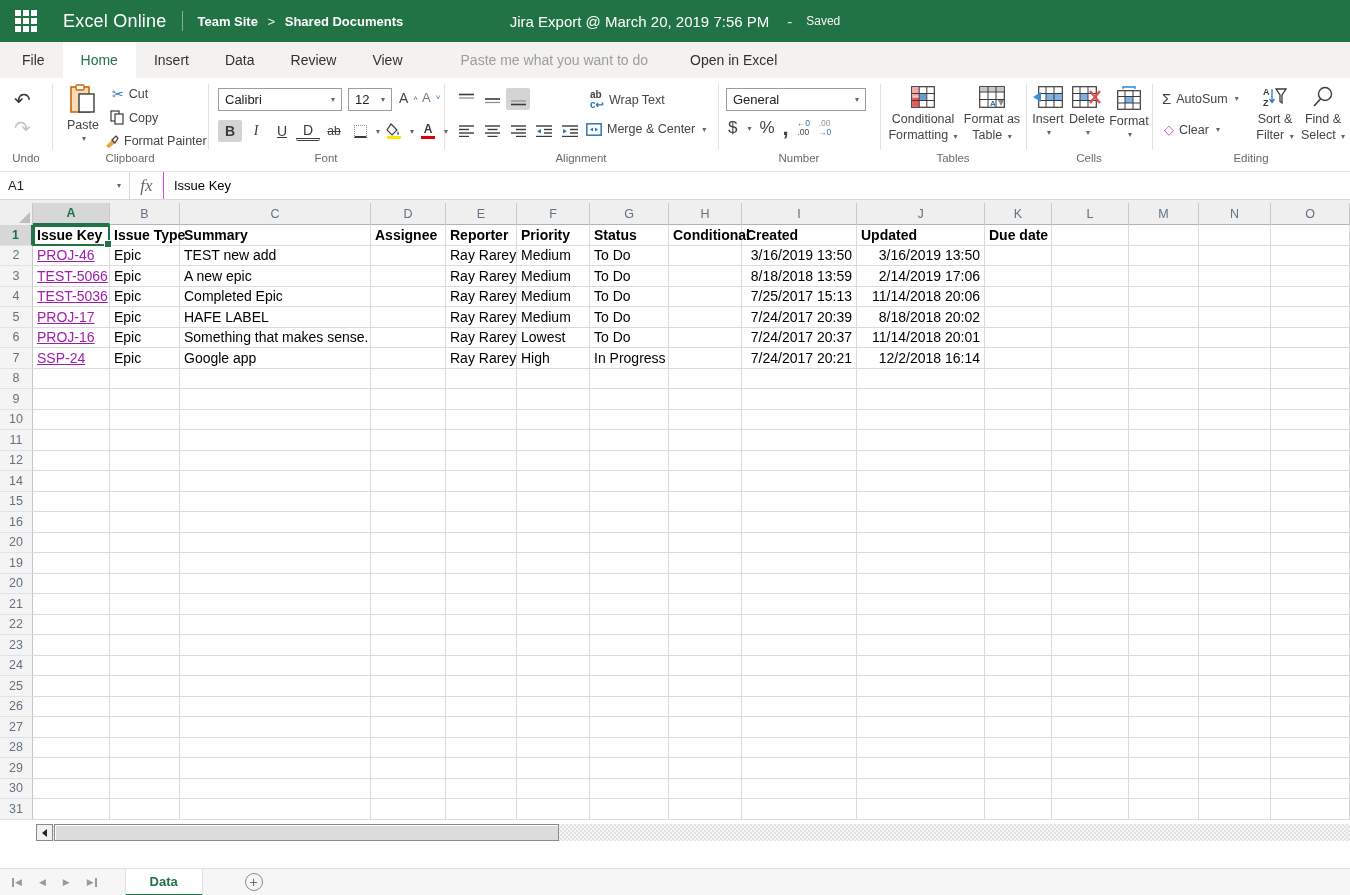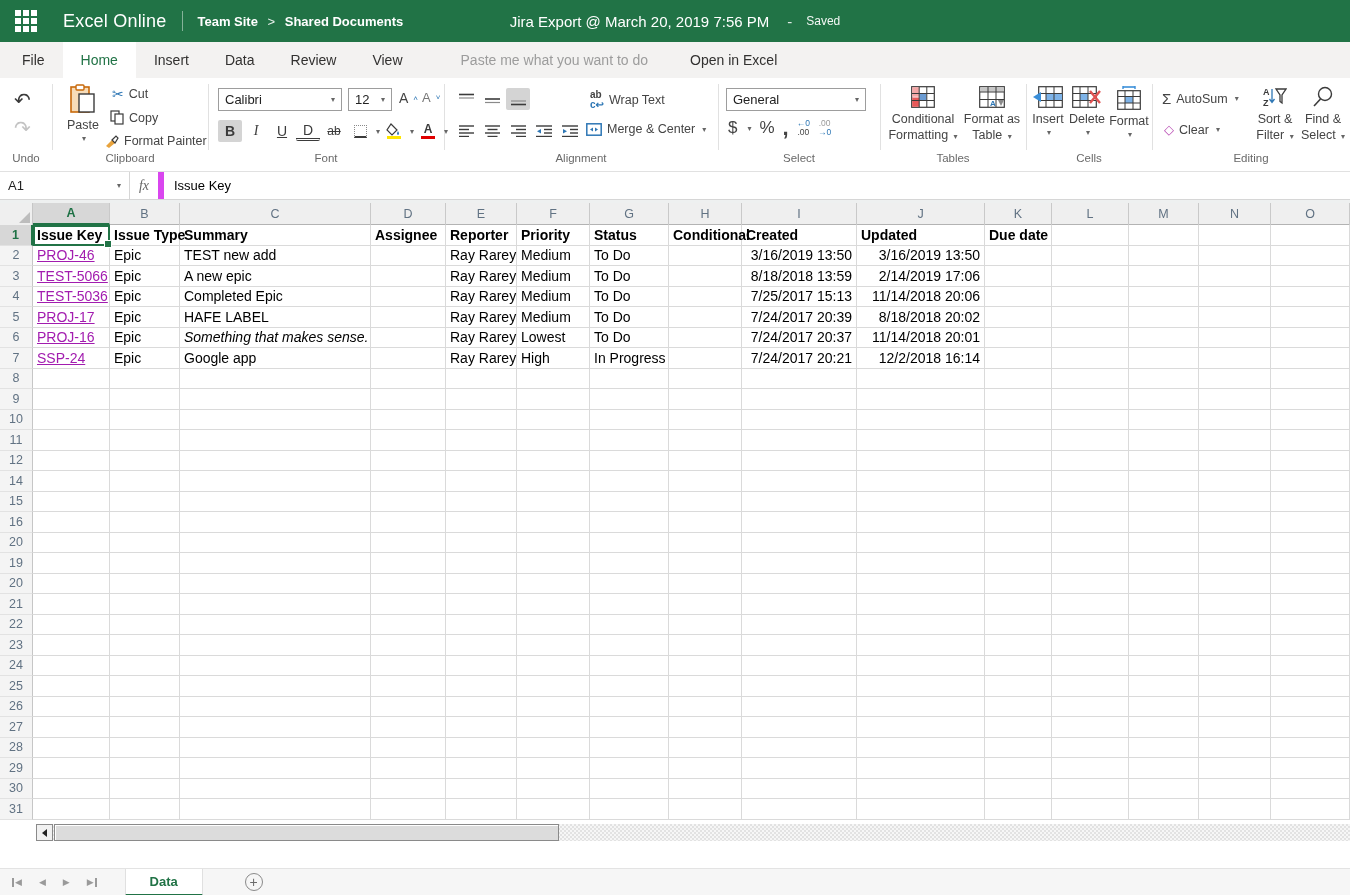--- a/index.html
+++ b/index.html
@@ -37,21 +37,21 @@
   .fmt-btn { display:inline-flex; align-items:center; justify-content:center; width:24px; height:22px; cursor:pointer; font-size:14px; color:#3b3b3b; border-radius:2px; }
   .fmt-btn.on { background:#d4d4d4; }
   .bigbtn { position:absolute; display:flex; flex-direction:column; align-items:center; cursor:pointer; text-align:center; line-height:1.25; }
   .bigbtn .lbl { margin-top:4px; }
   svg { display:block; }
 
   
   .fbar { position:absolute; left:0; top:172px; width:1350px; height:28px; background:#fff; border-bottom:1px solid #d6d6d6; display:flex; align-items:stretch; }
   .namebox { width:130px; border-right:1px solid #d6d6d6; display:flex; align-items:center; padding:0 8px; font-size:13px; color:#222; cursor:pointer; }
   .namebox .chev { margin-left:auto; }
-  .fxbtn { width:34px; display:flex; align-items:center; justify-content:center; font-family:"Liberation Serif", serif; font-style:italic; font-size:14px; color:#666; border-right:6px solid #d946ef; cursor:pointer; }
+  .fxbtn { width:34px; display:flex; align-items:center; justify-content:center; font-family:"Liberation Serif", serif; font-style:italic; font-size:17px; color:#666; border-right:1px solid #d946ef; cursor:pointer; }
   .fvalue { flex:1; display:flex; align-items:center; padding:0 10px; font-size:13px; color:#000; }
   .fgap { position:absolute; left:0; top:200px; width:1350px; height:3px; background:#eef0f0; }
 
   
   .grid { position:absolute; left:0; top:203px; width:1350px; height:665px; background:#fff; overflow:hidden; }
   .colhdrs { position:absolute; left:0; top:0; height:22px; width:1350px; display:flex; background:#efefef; border-bottom:1px solid #b3b3b3; }
   .corner { width:33px; height:22px; background:#efefef; border-right:1px solid #c6c6c6; position:relative; }
   .corner:after { content:""; position:absolute; right:2px; bottom:2px; border-left:11px solid transparent; border-bottom:11px solid #bdbdbd; }
   .colh { height:22px; display:flex; align-items:center; justify-content:center; font-size:12.5px; color:#617283; border-right:1px solid #c9c9c9; cursor:pointer; }
   .colh.sel { background:#d7d7d7; color:#1e7145; font-weight:bold; border-bottom:2px solid #217346; }
@@ -299,21 +299,21 @@
       <span class="chev">▾</span>
     </div>
     <div style="position:absolute; left:728px; top:40px; display:flex; align-items:center; gap:8px;">
       <span style="font-size:17px; cursor:pointer;">$</span>
       <span class="chev">▾</span>
       <span style="font-size:17px; cursor:pointer;">%</span>
       <span style="font-size:22px; font-weight:bold; cursor:pointer; line-height:14px;">,</span>
       <span style="font-size:8.5px; line-height:1.1; cursor:pointer; text-align:center;"><span style="color:#2e77b5;">←0</span><br>.00</span>
       <span style="font-size:8.5px; line-height:1.1; cursor:pointer; text-align:center; color:#9a9a9a;">.00<br><span style="color:#2e77b5;">→0</span></span>
     </div>
-    <div class="glabel" style="left:718px; width:162px;">Select</div>
+    <div class="glabel" style="left:718px; width:162px;">Number</div>
 
     <div class="bigbtn" style="left:888px; top:8px; width:70px;">
       <span>
         <svg width="24" height="22" viewBox="0 0 24 22">
           <rect x="0.7" y="0.7" width="22.6" height="20.6" fill="#fff" stroke="#3b3b3b" stroke-width="1.2"></rect>
           <rect x="1.2" y="1.2" width="7" height="9.5" fill="#f4a7a7"></rect>
             <rect x="1.2" y="11.5" width="7" height="9.3" fill="#e85a5a"></rect>
           <rect x="8.5" y="7.5" width="7" height="7" fill="#6b9bd2"></rect>
           <line x1="8.2" y1="1" x2="8.2" y2="21" stroke="#3b3b3b" stroke-width="1"></line>
             <line x1="15.8" y1="1" x2="15.8" y2="21" stroke="#3b3b3b" stroke-width="1"></line>
@@ -540,21 +540,21 @@
           <div class="cell" style="width: 67px;"></div>
           <div class="cell" style="width: 77px;"></div>
           <div class="cell" style="width: 70px;"></div>
           <div class="cell" style="width: 72px;"></div>
           <div class="cell" style="width: 79px;"></div>
         </div>
         <div class="grow">
           <div class="rownum">6</div>
           <div class="cell link" style="width: 77px;">PROJ-16</div>
           <div class="cell" style="width: 70px;">Epic</div>
-          <div class="cell" style="width: 191px; font-style: italic;">Something that makes sense.</div>
+          <div class="cell" style="width: 191px;">Something that makes sense.</div>
           <div class="cell" style="width: 75px;"></div>
           <div class="cell" style="width: 71px;">Ray Rarey</div>
           <div class="cell" style="width: 73px;">Lowest</div>
           <div class="cell" style="width: 79px;">To Do</div>
           <div class="cell" style="width: 73px;"></div>
           <div class="cell right" style="width: 115px;">7/24/2017 20:37</div>
           <div class="cell right" style="width: 128px;">11/14/2018 20:01</div>
           <div class="cell" style="width: 67px;"></div>
           <div class="cell" style="width: 77px;"></div>
           <div class="cell" style="width: 70px;"></div>

